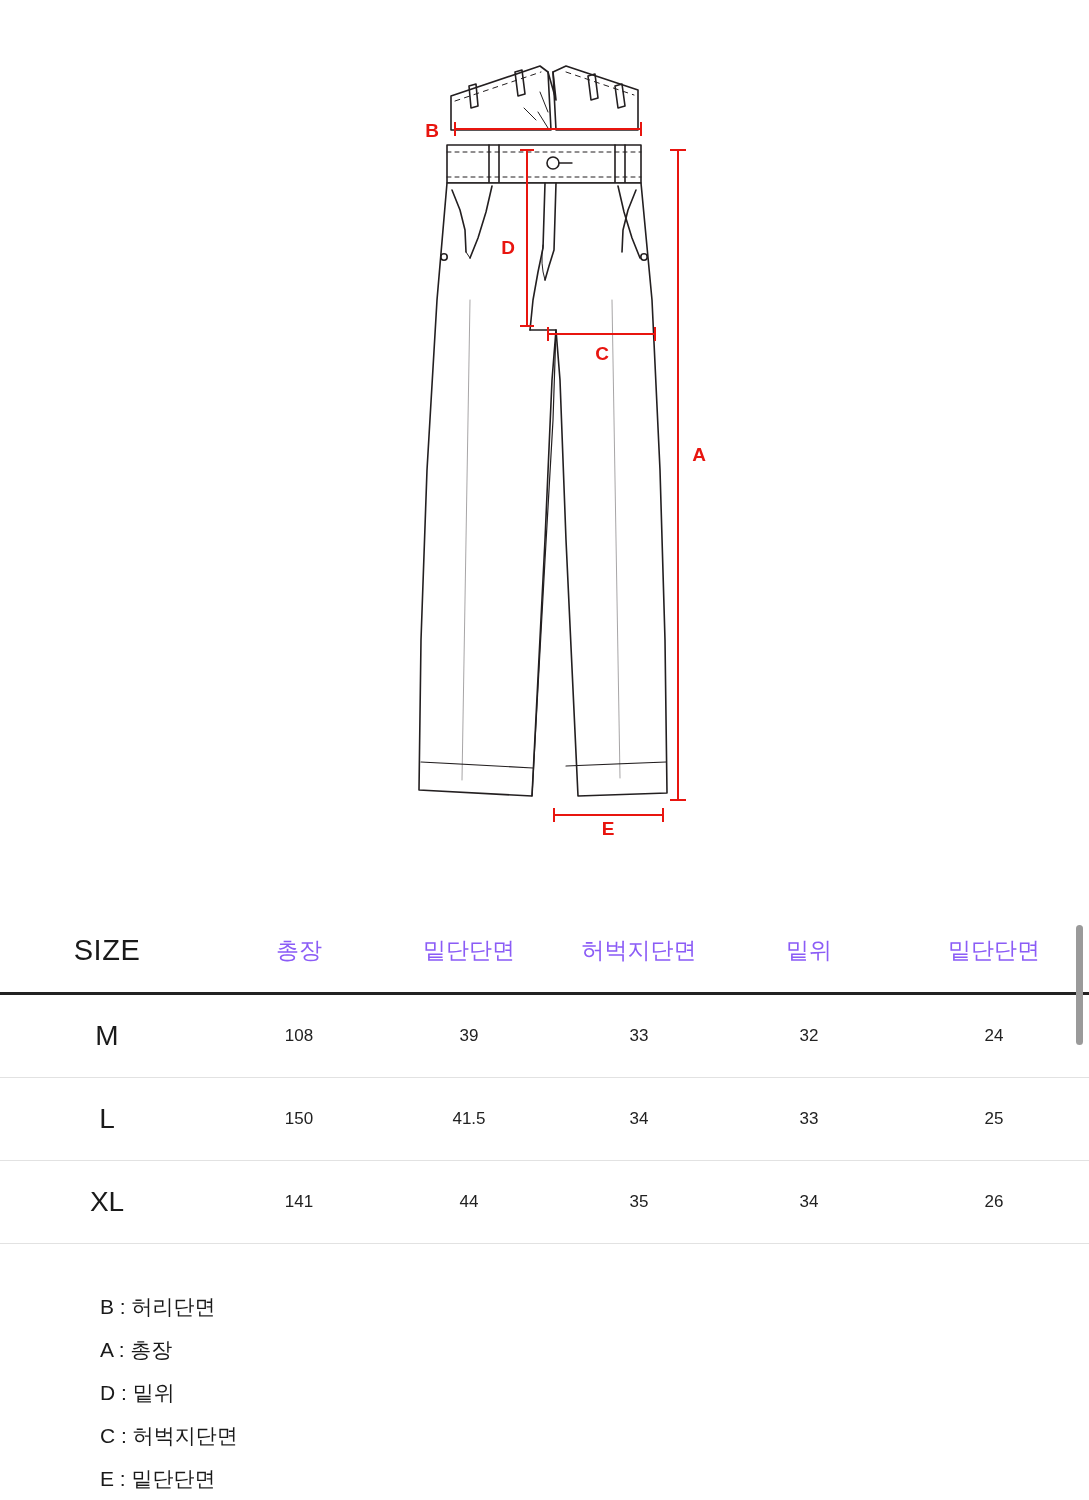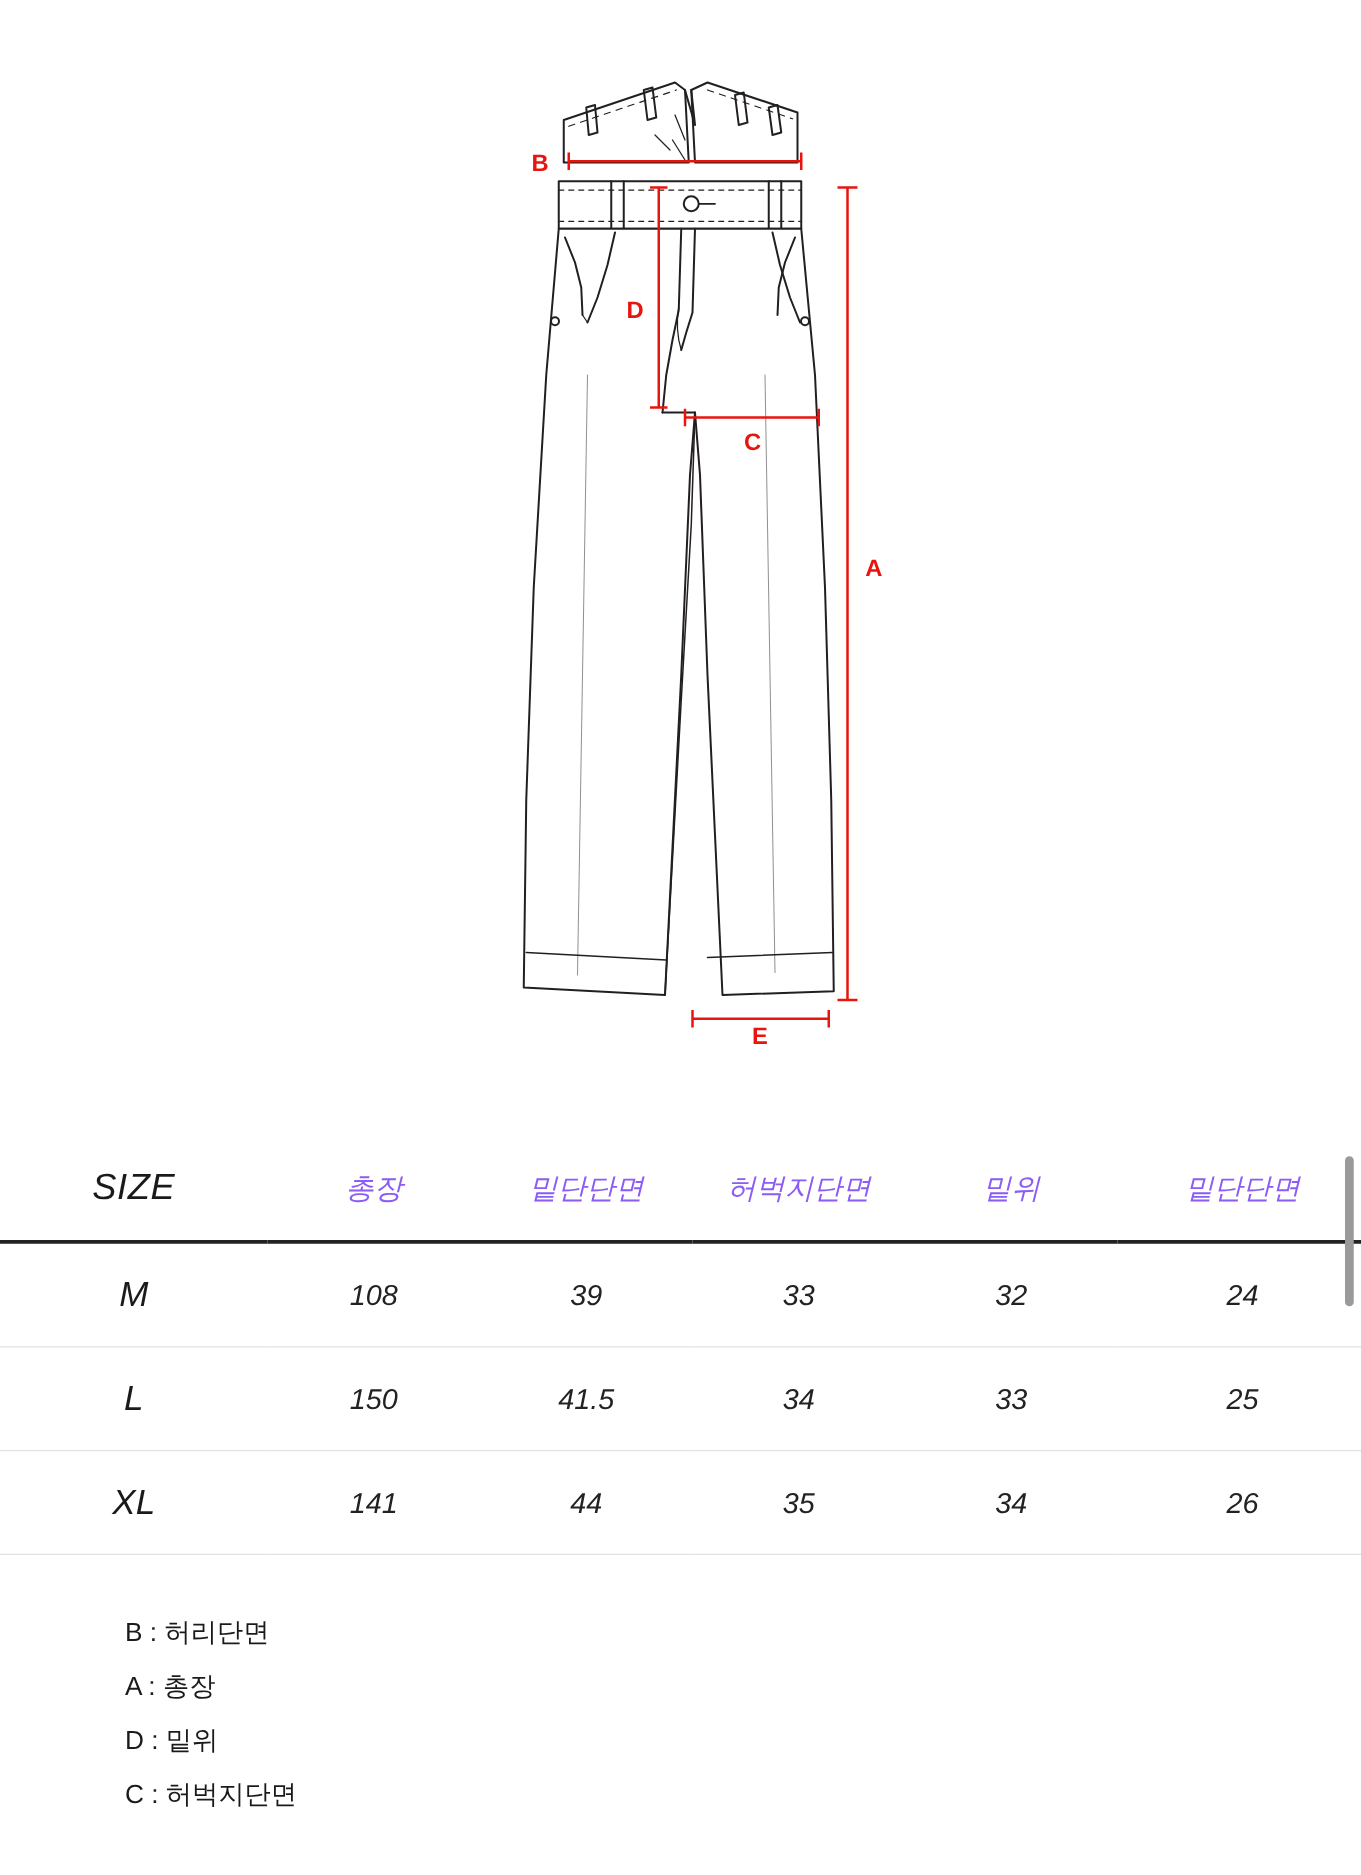--- a/index.html
+++ b/index.html
@@ -38,21 +38,20 @@
     width: 1089px;
     border-collapse: collapse;
     table-layout: fixed;
   }
   .size-table td, .size-table th {
     text-align: center;
     font-weight: normal;
     padding: 0;
     height: 82px;
     vertical-align: middle;
-    font-style: italic;
   }
   .size-table thead th {
     height: 84px;
     border-bottom: 3px solid #222;
   }
   .size-table tbody tr {
     border-bottom: 1px solid #e2e2e2;
   }
   .col-size   { width: 214px; }
   .col-data   { width: 170px; }
@@ -65,21 +64,21 @@
   }
   .hdr-cell {
     font-size: 23px;
     color: #8b5cf6;
   }
   .row-label {
     font-size: 28px;
     font-weight: bold;
   }
   .row-val {
-    font-size: 23px;
+    font-size: 17px;
     color: #222;
   }
 
   
   .legend {
     position: absolute;
     left: 100px;
     top: 1285px;
     width: 500px;
   }
@@ -262,17 +261,18 @@
       <td class="row-val">26</td>
     </tr>
   </tbody>
 </table>
 
 <div class="legend">
   <div class="legend-row">B : 허리단면</div>
   <div class="legend-row">A : 총장</div>
   <div class="legend-row">D : 밑위</div>
   <div class="legend-row">C : 허벅지단면</div>
+  <div class="legend-row">E : 밑단단면</div>
 </div>
 
 <div class="scrollbar-track">
   <div class="scrollbar-thumb"></div>
 </div>
 
 </body></html>

